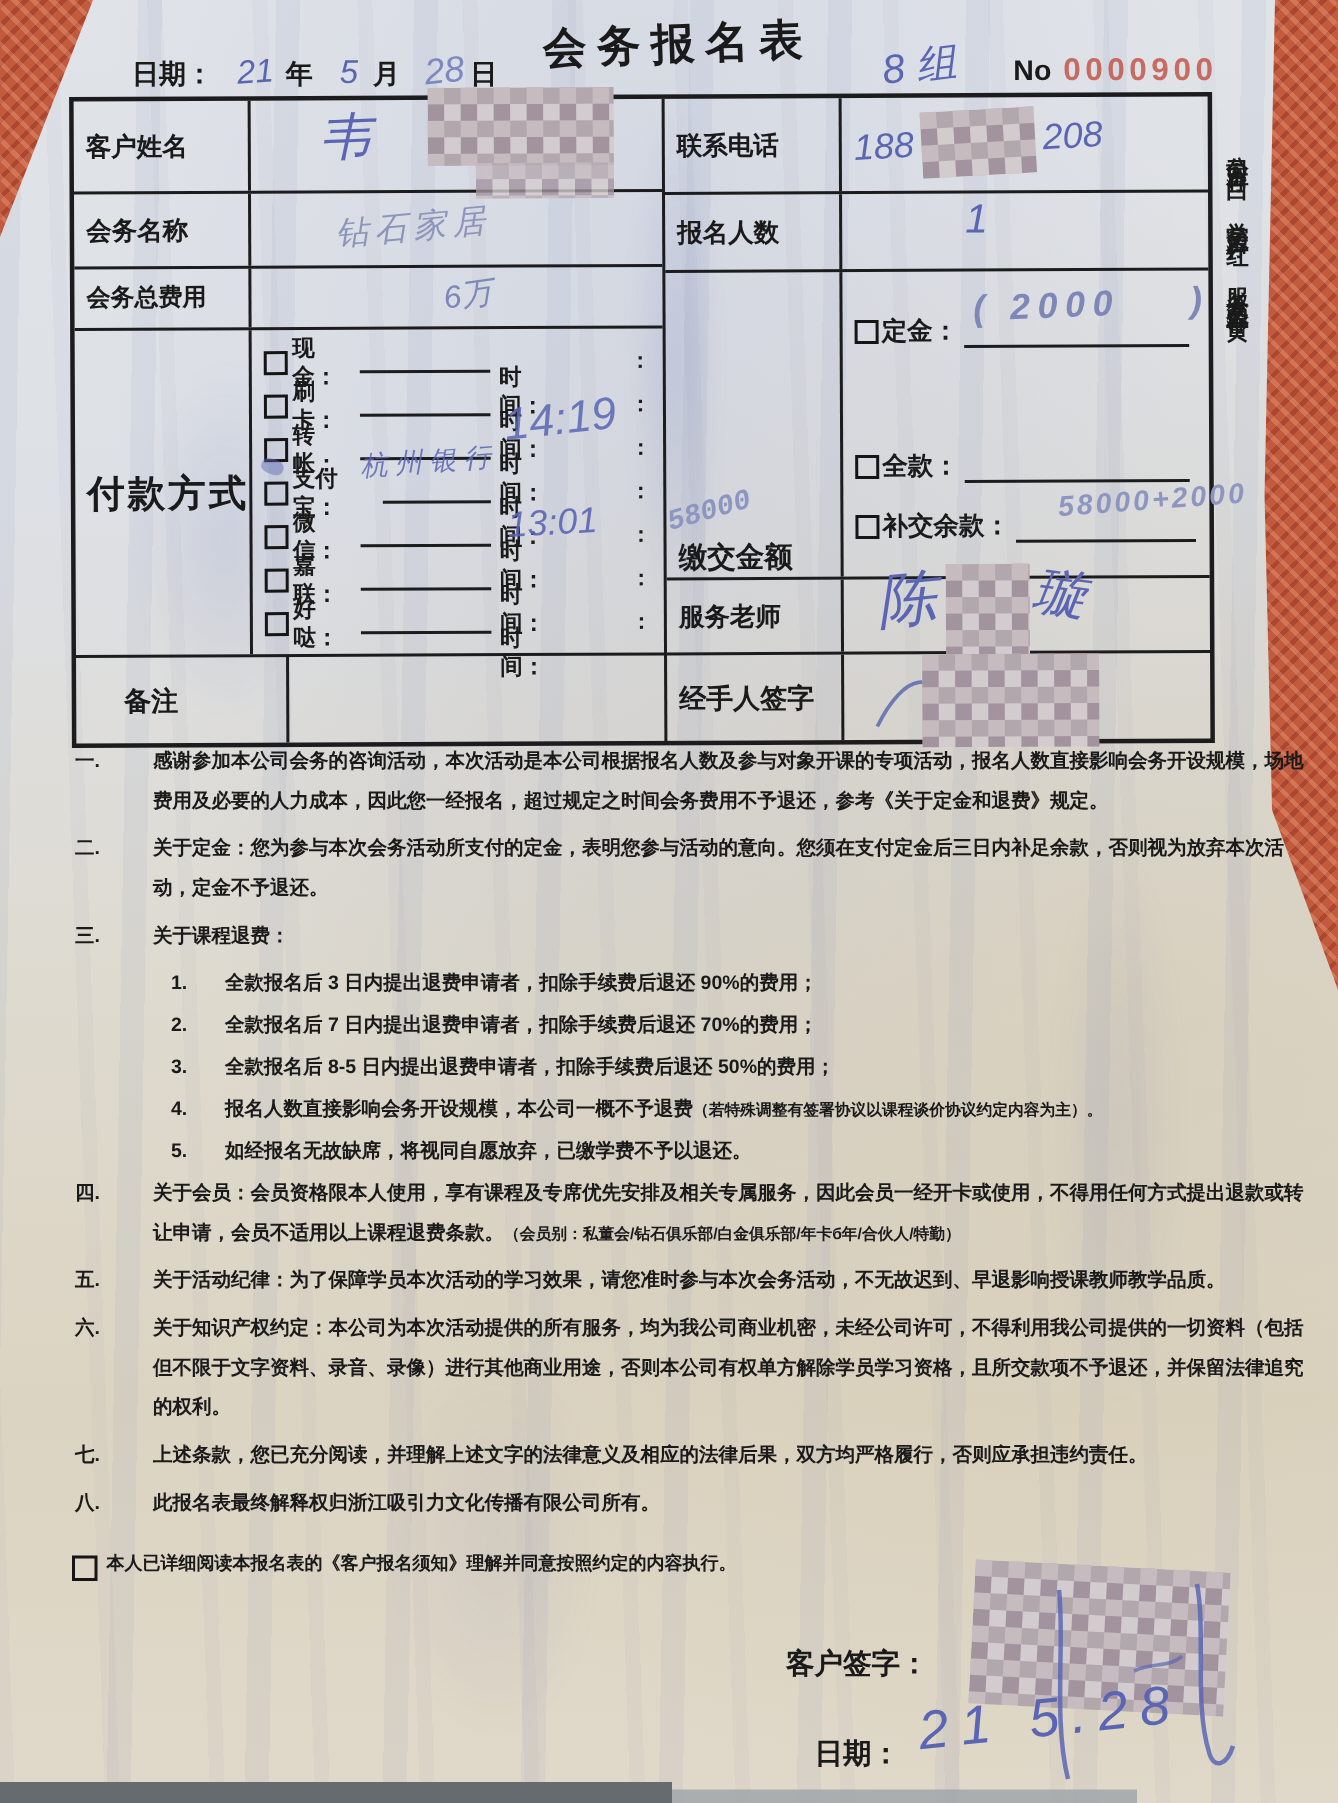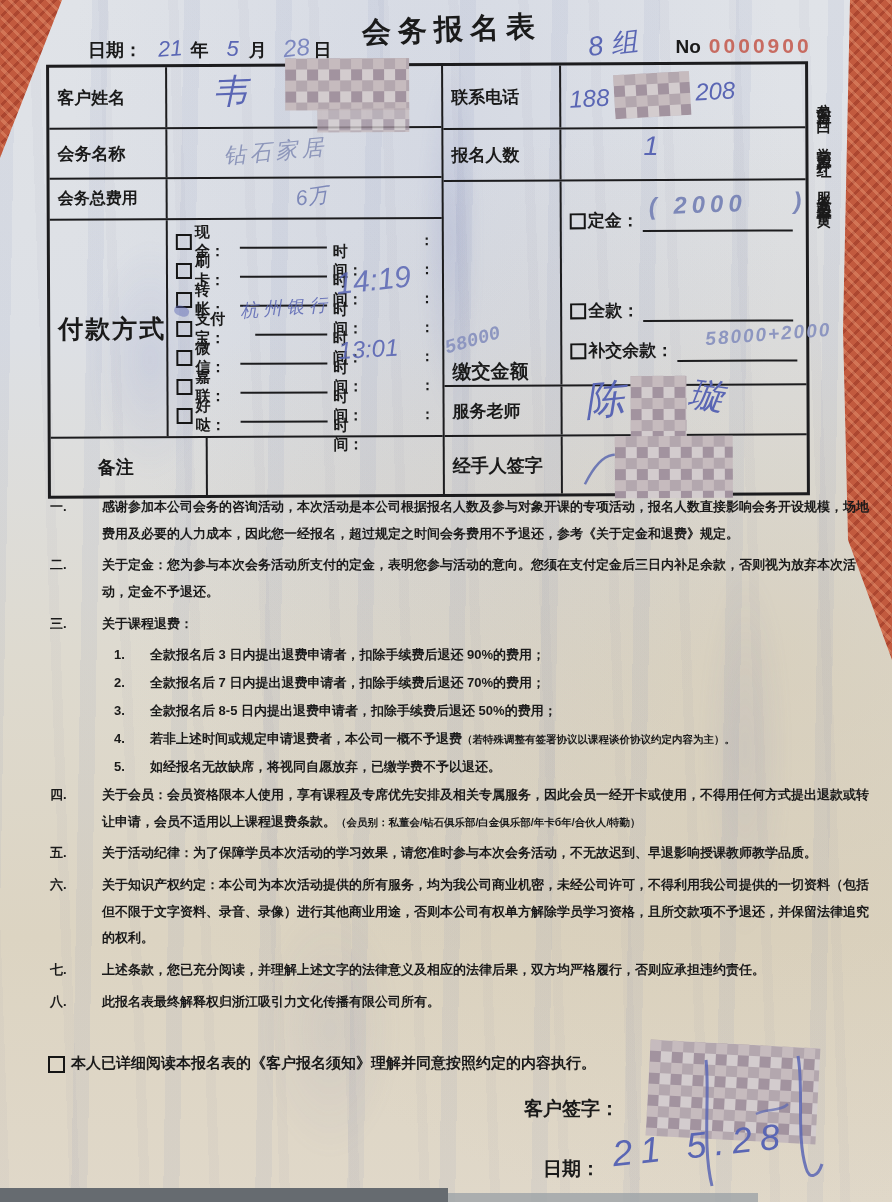--- a/index.html
+++ b/index.html
@@ -101,21 +101,21 @@
   .notice{position:absolute;left:50px;top:494px;width:824px;z-index:3;color:#1a1a1a;}
   .notice-h{font-size:15px;font-weight:bold;margin-bottom:12px;}
   .n-item{display:flex;margin-bottom:5px;font-size:13px;font-weight:bold;line-height:2.05;}
   .n-num{width:52px;flex:0 0 auto;}
   .n-text{flex:1;}
   .n-note{font-size:10.5px;}
   .n-sub{display:flex;margin:2px 0 2px 64px;font-size:13px;font-weight:bold;line-height:2.0;}
   .n-sub .n-num{width:36px;}
 
   
-  .agreement{position:absolute;left:48px;top:1034px;z-index:3;display:flex;align-items:flex-end;font-size:15px;width:640px;margin-top:19px;}
+  .agreement{position:absolute;left:48px;top:1034px;z-index:3;display:flex;align-items:flex-start;font-size:12px;width:640px;}
   .agreement .cbx{width:13px;height:13px;border-width:2.5px;margin:3px 6px 0 0;}
   .cust-sign-label{position:absolute;left:524px;top:1096px;z-index:3;font-size:19px;}
   .sign-mosaic{position:absolute;left:648px;top:1044px;width:170px;height:96px;z-index:3;transform:rotate(3deg);}
   .sign-svg{position:absolute;left:628px;top:1050px;z-index:4;}
   .date-label2{position:absolute;left:543px;top:1156px;z-index:3;font-size:19px;}
   .hw-date2{position:absolute;left:612px;top:1124px;z-index:3;font-size:36px;transform:rotate(-6deg);letter-spacing:8px;}
 
   
   .name-mosaic{position:absolute;left:118px;top:-8px;width:124px;height:52px;z-index:4;}
   .name-mosaic2{position:absolute;left:150px;top:42px;width:92px;height:24px;z-index:4;opacity:.8;}
@@ -224,21 +224,21 @@
             <span class="pay-time">时间：</span>
             <span class="time-colon">：</span>
           </div>
           <span class="hw hw-bank">杭州银行</span>
           <span class="hw hw-time1">14:19</span>
           <span class="hw hw-time2">13:01</span>
           <span class="ink-blot"></span>
         </div>
       </div>
       <div class="trow">
-        <div class="lblcell pr" style="font-size:18px;padding-left:10px;margin-left:37px;">备注</div>
+        <div class="lblcell pr" style="font-size:18px;padding-left:32px;">备注</div>
         <div class="valcell"></div>
       </div>
     </div>
 
     <div class="t-right">
       <div class="trow q1">
         <div class="lblcell pr">联系电话</div>
         <div class="valcell">
           <div class="phone-line hw">
             <span>188</span>
@@ -329,21 +329,21 @@
     <div class="n-sub">
       <span class="n-num">2.</span>
       <span class="n-text">全款报名后 7 日内提出退费申请者，扣除手续费后退还 70%的费用；</span>
     </div>
     <div class="n-sub">
       <span class="n-num">3.</span>
       <span class="n-text">全款报名后 8-5 日内提出退费申请者，扣除手续费后退还 50%的费用；</span>
     </div>
     <div class="n-sub">
       <span class="n-num">4.</span>
-      <span class="n-text"><span>若非上述时间或规定申请退费者，本公司一概不予退费</span><span class="n-note">（若特殊调整有签署协议以课程谈价协议约定内容为主）。</span></span>
+      <span class="n-text"><span>报名人数直接影响会务开设规模，本公司一概不予退费</span><span class="n-note">（若特殊调整有签署协议以课程谈价协议约定内容为主）。</span></span>
     </div>
     <div class="n-sub">
       <span class="n-num">5.</span>
       <span class="n-text">如经报名无故缺席，将视同自愿放弃，已缴学费不予以退还。</span>
     </div>
     <div class="n-item">
       <span class="n-num">四.</span>
       <span class="n-text"><span>关于会员：会员资格限本人使用，享有课程及专席优先安排及相关专属服务，因此会员一经开卡或使用，不得用任何方式提出退款或转让申请，会员不适用以上课程退费条款。</span><span class="n-note">（会员别：私董会/钻石俱乐部/白金俱乐部/年卡б年/合伙人/特勤）</span></span>
     </div>
     <div class="n-item">

